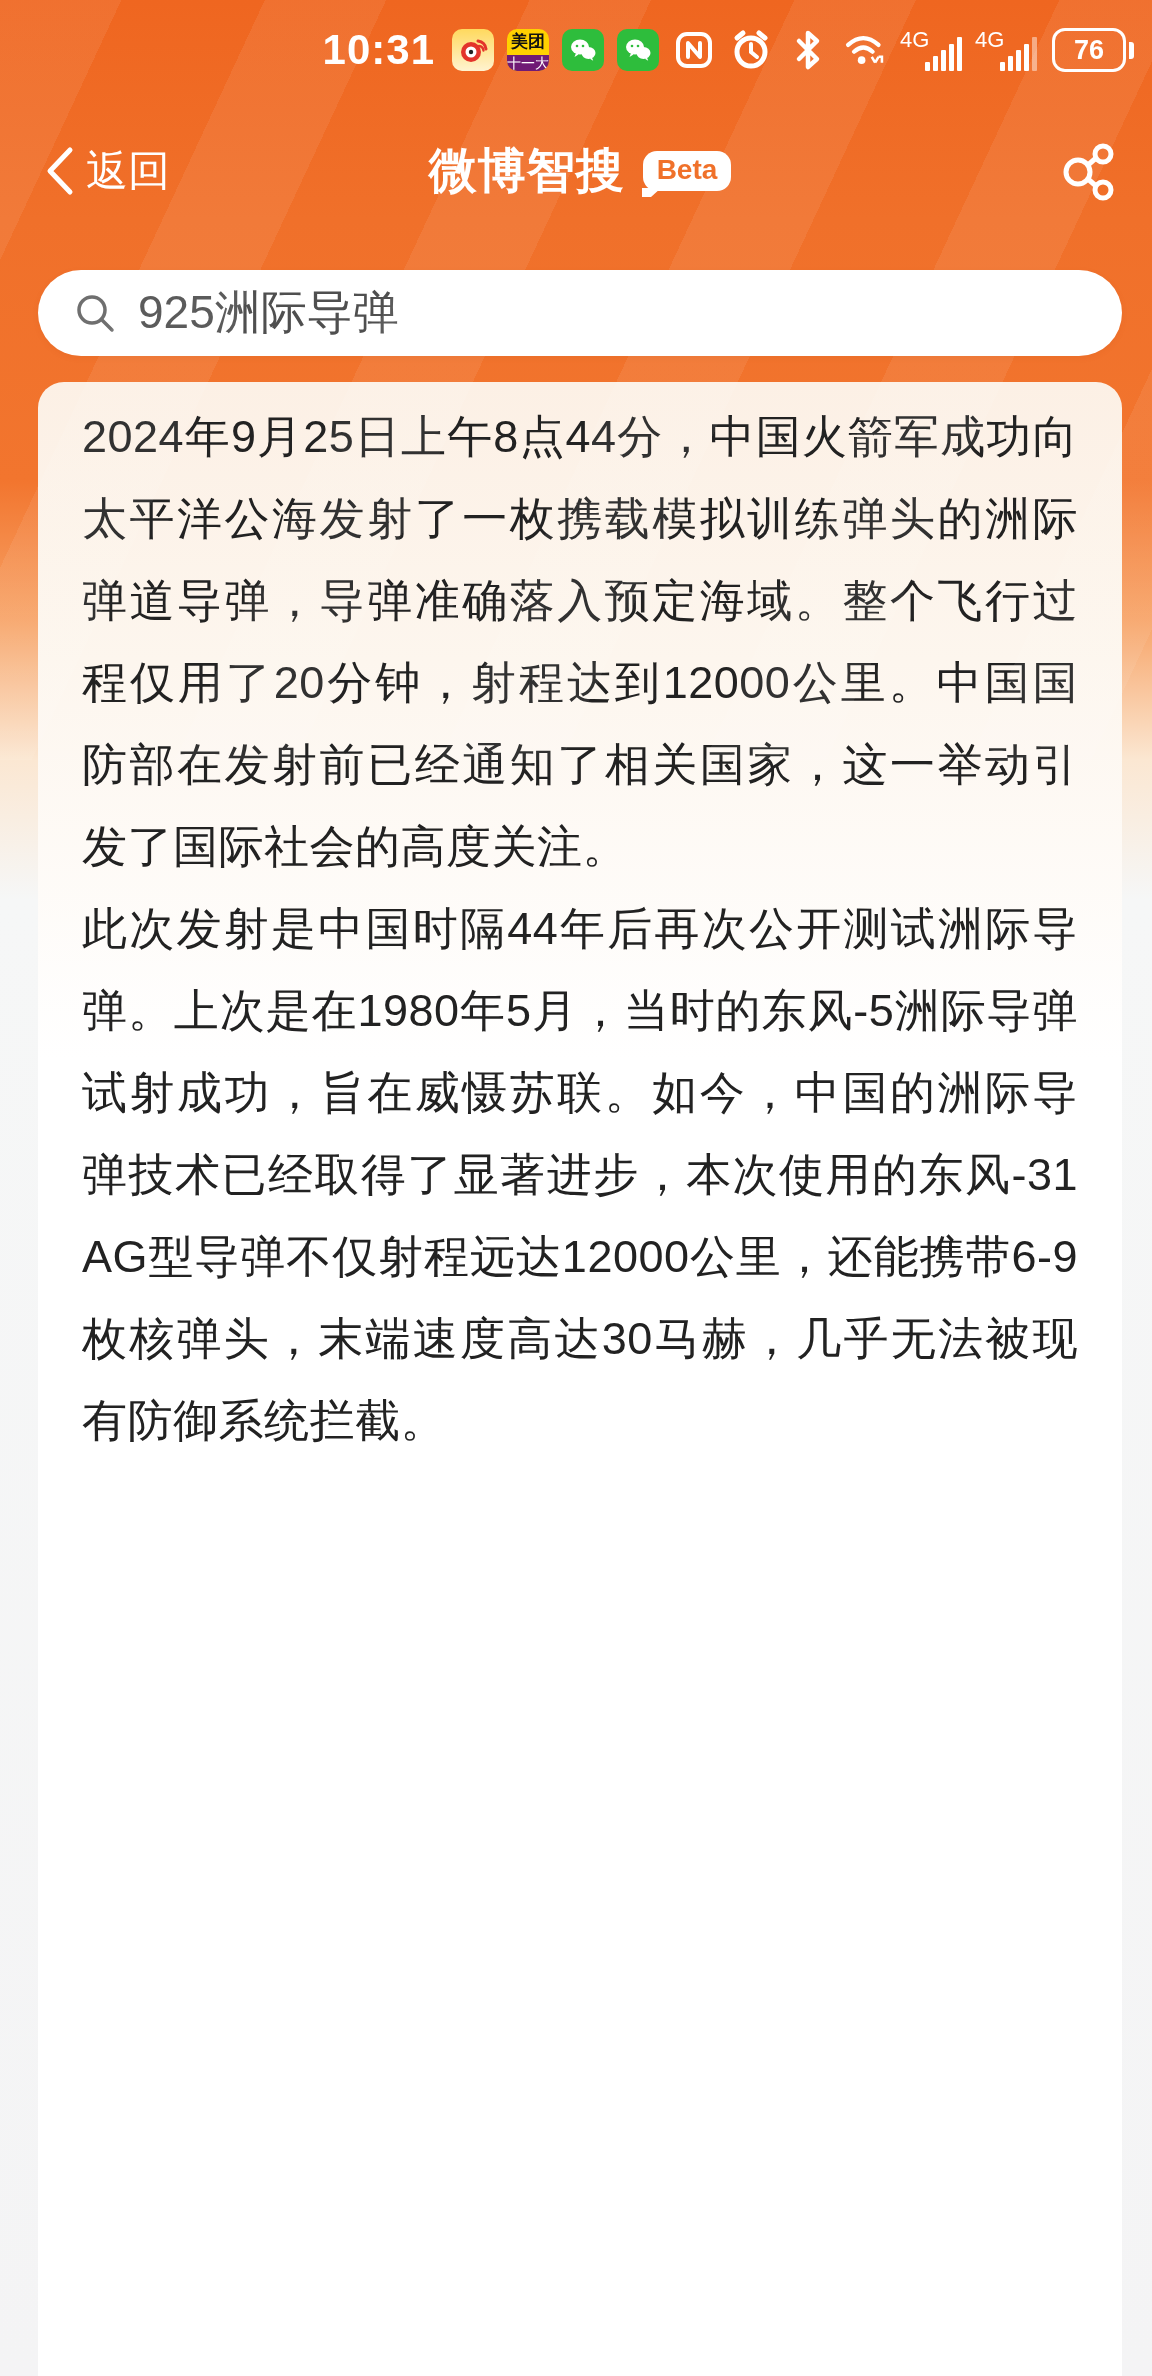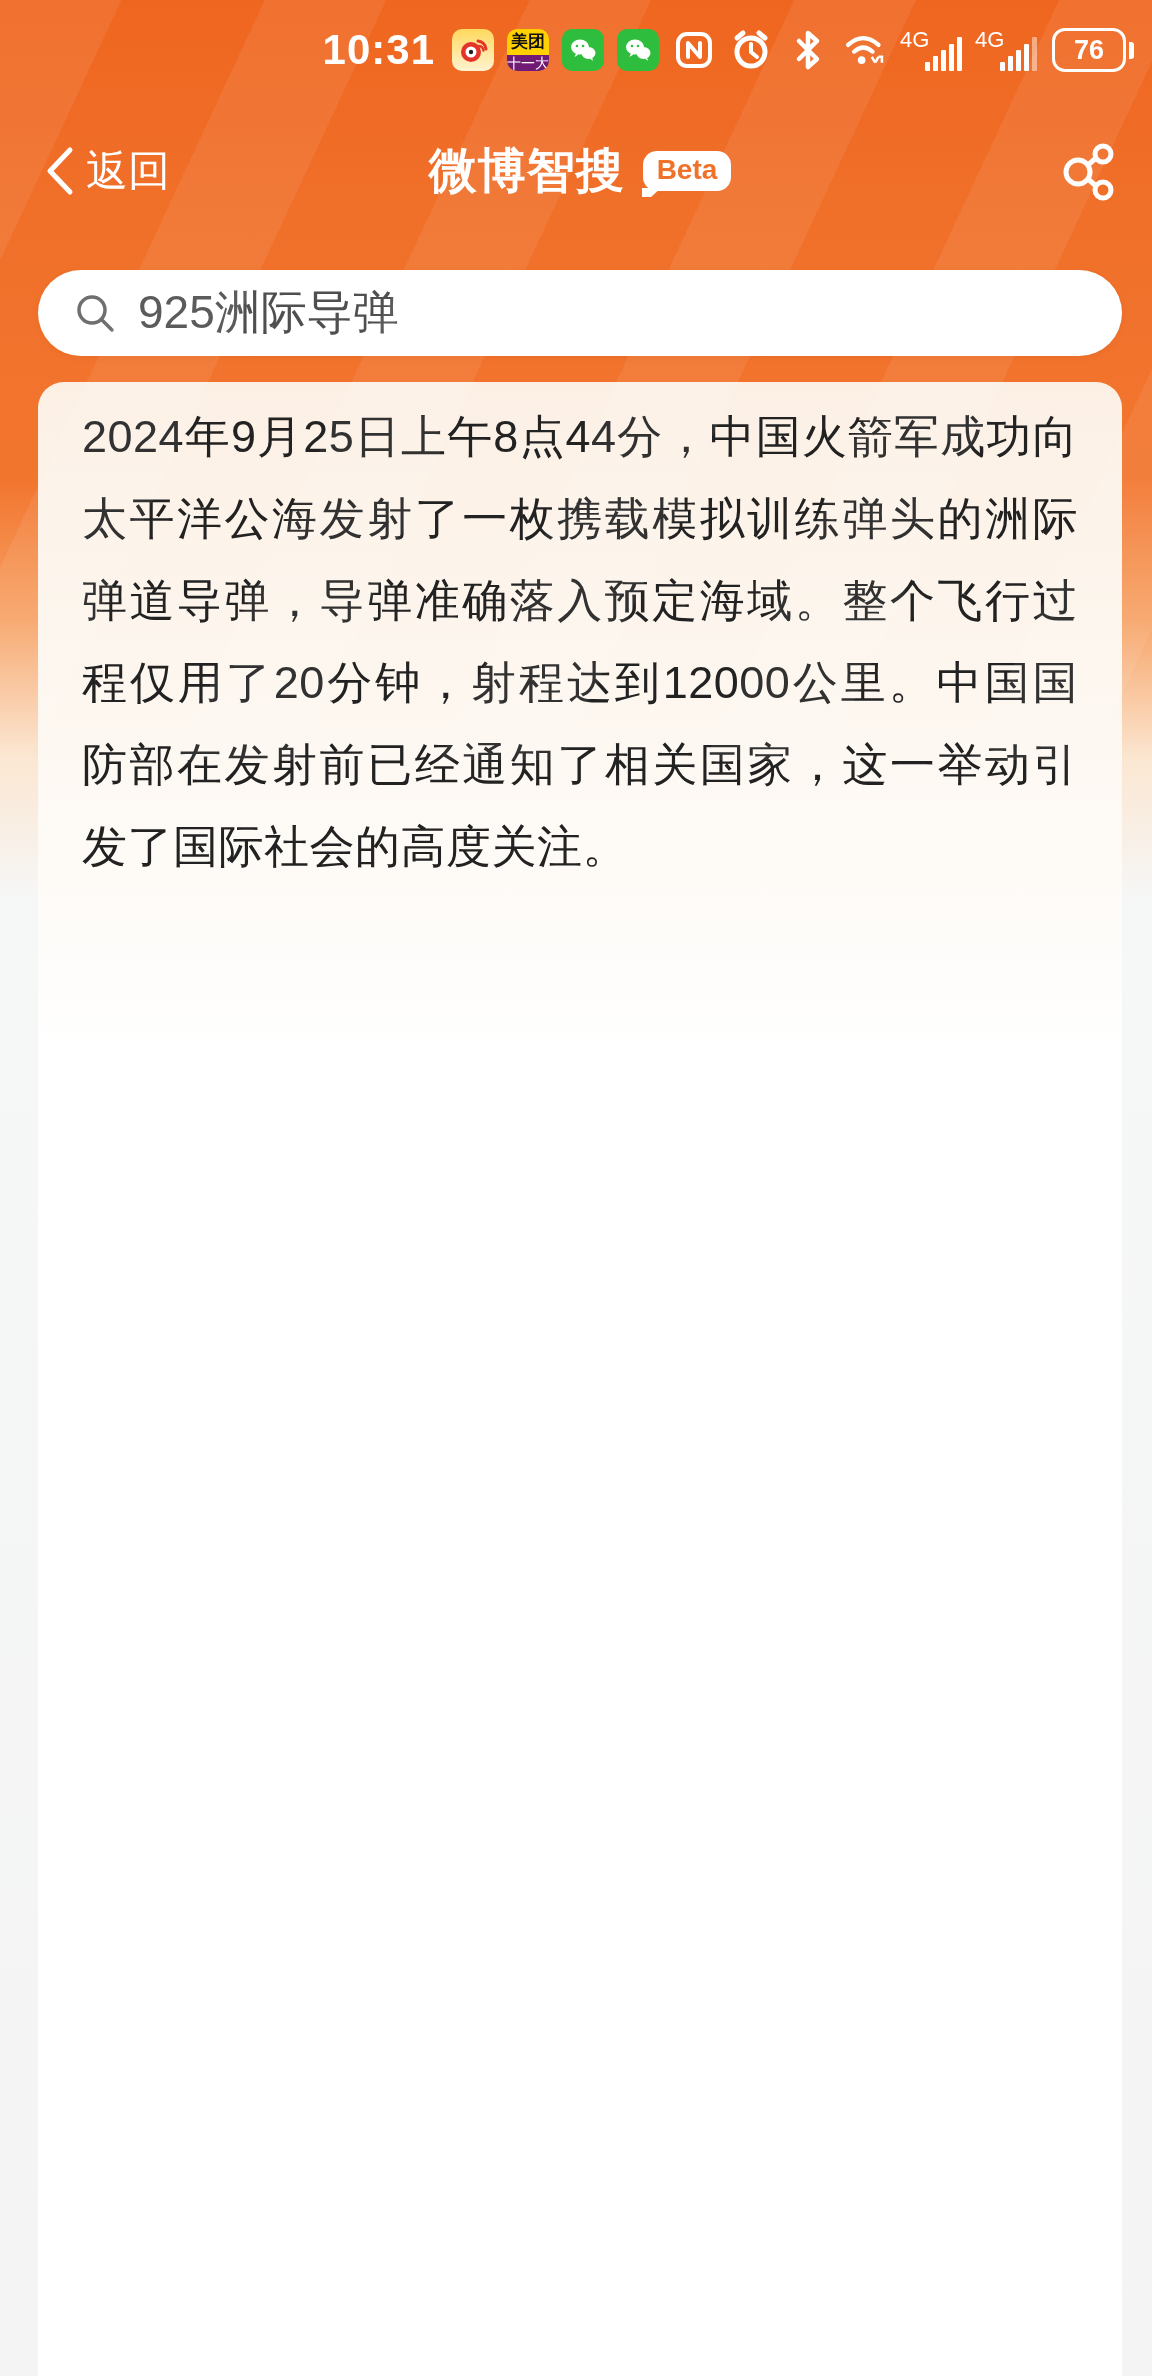--- a/index.html
+++ b/index.html
@@ -218,15 +218,16 @@
     <svg width="46" height="46" viewBox="0 0 46 46">
       <circle cx="20" cy="20" r="13" fill="none" stroke="#6f6f6f" stroke-width="3.5"></circle>
       <path d="M30 30 L40 40" stroke="#6f6f6f" stroke-width="3.5" stroke-linecap="round"></path>
     </svg>
     <span class="search-query">925洲际导弹</span>
   </div>
 
   <div class="card">
     <div>
         <p>2024年9月25日上午8点44分，中国火箭军成功向太平洋公海发射了一枚携载模拟训练弹头的洲际弹道导弹，导弹准确落入预定海域。整个飞行过程仅用了20分钟，射程达到12000公里。中国国防部在发射前已经通知了相关国家，这一举动引发了国际社会的高度关注。</p>
+        <p>此次发射是中国时隔44年后再次公开测试洲际导弹。上次是在1980年5月，当时的东风-5洲际导弹试射成功，旨在威慑苏联。如今，中国的洲际导弹技术已经取得了显著进步，本次使用的东风-31AG型导弹不仅射程远达12000公里，还能携带6-9枚核弹头，末端速度高达30马赫，几乎无法被现有防御系统拦截。</p>
       </div>
   </div>
 </div>
 
 </body></html>

